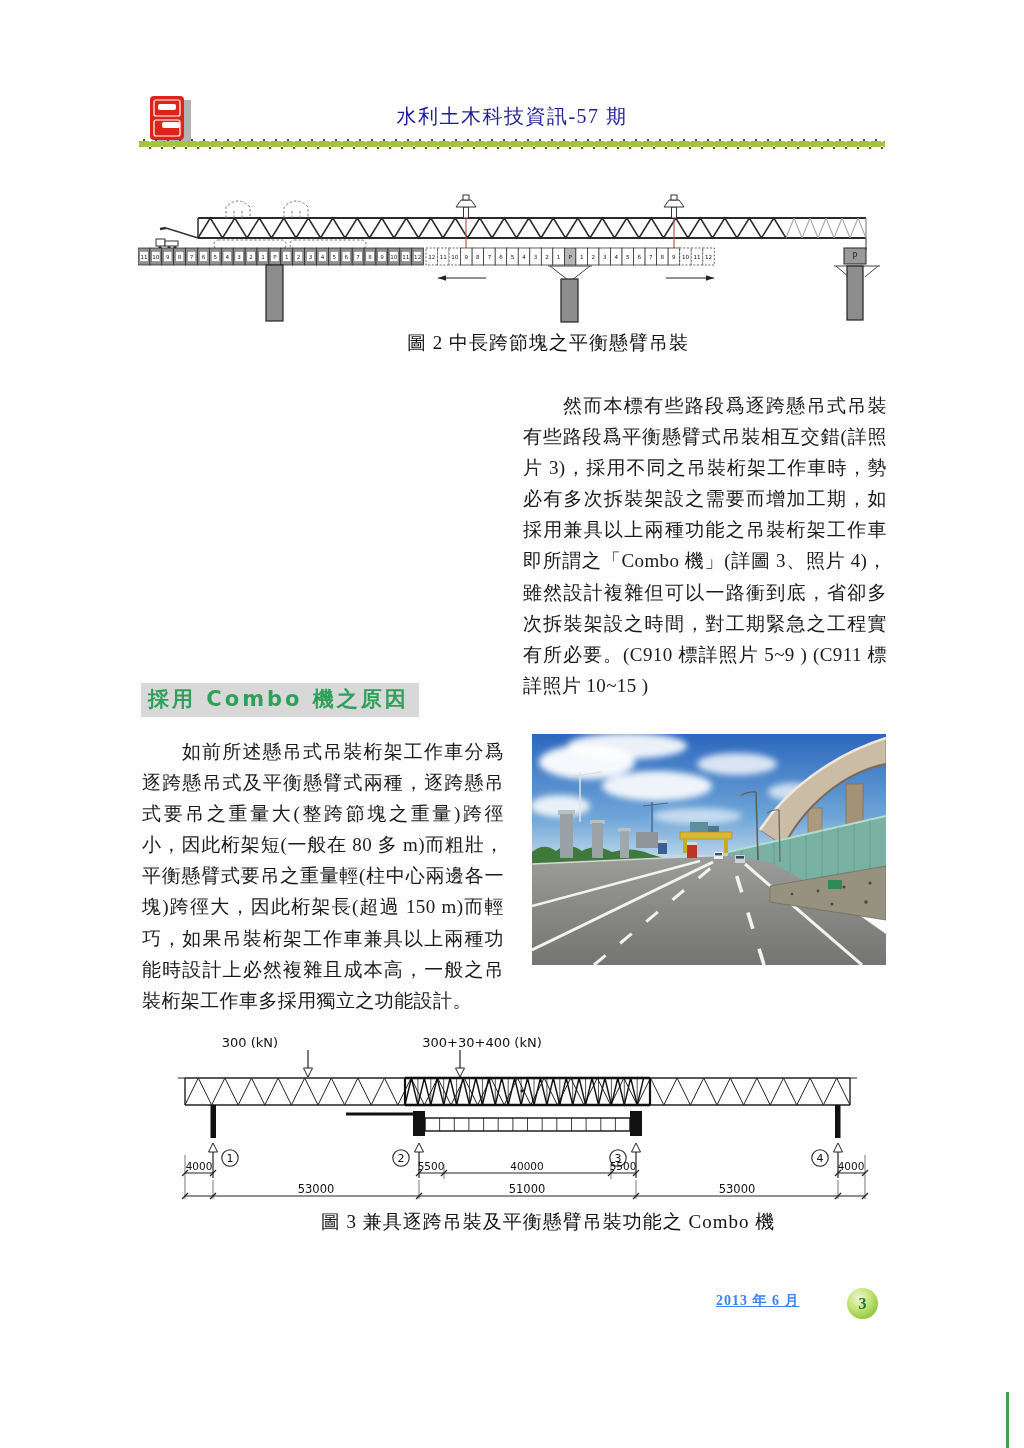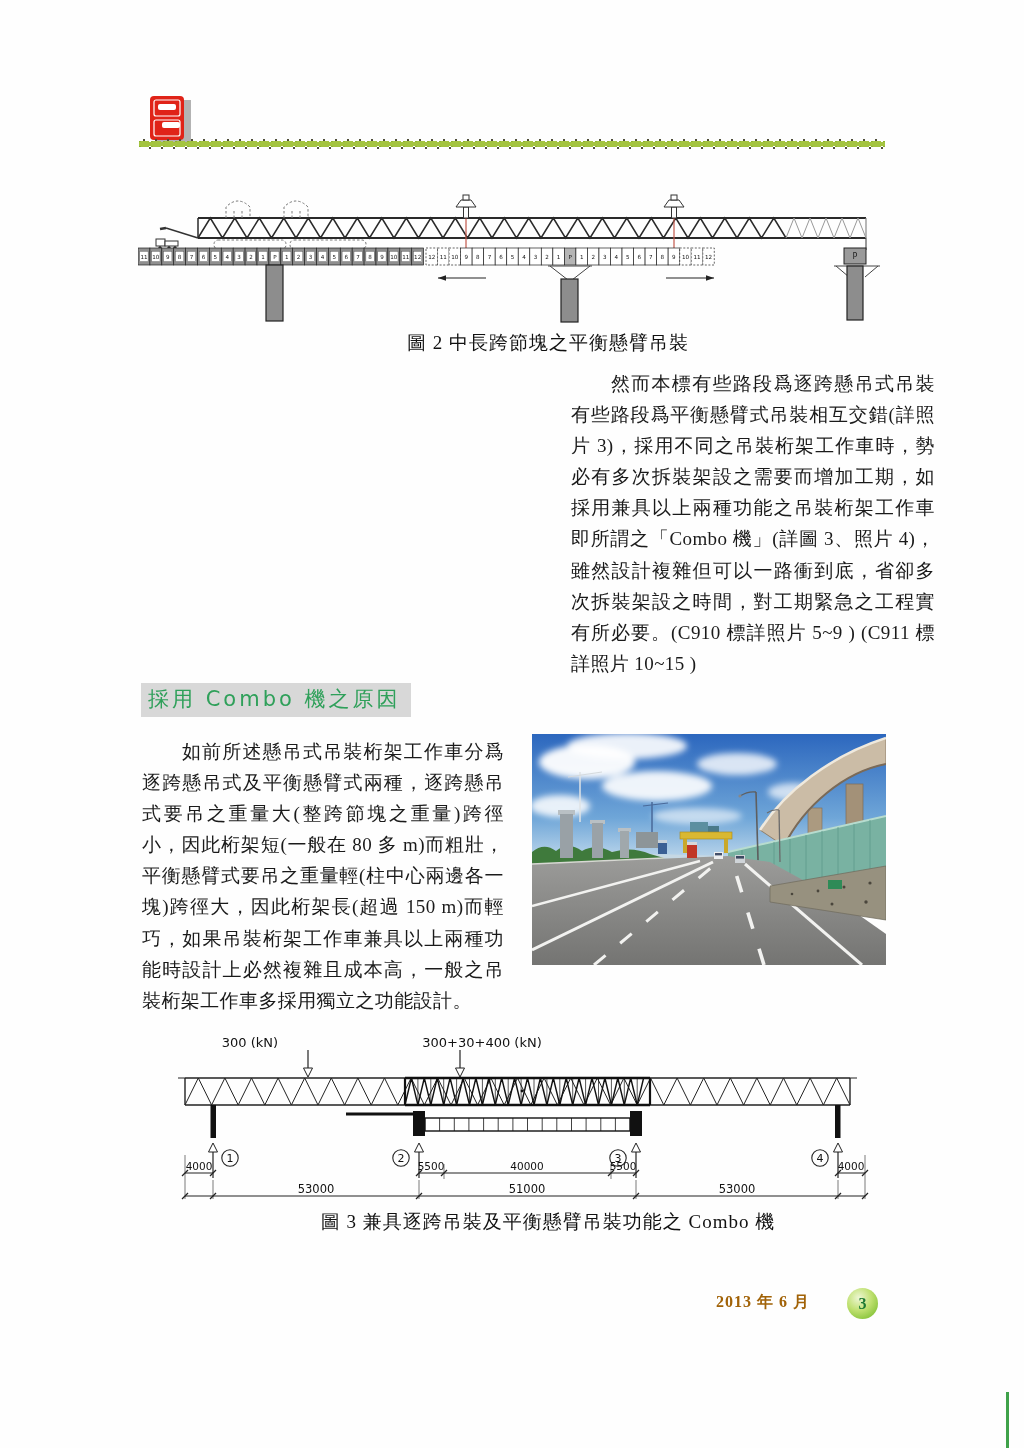--- a/index.html
+++ b/index.html
@@ -24,32 +24,32 @@
   .fig-caption{position:absolute;text-align:center;font-size:19px;color:#111;letter-spacing:1px;padding-left:36px;}
   .fig2-caption{left:0;width:100%;top:330px;}
   .photo-caption{left:532px;width:354px;top:977px;}
   .fig3-caption{left:0;width:100%;top:1209px;}
 
   
   .body-text{position:absolute;font-size:19px;line-height:31.1px;text-align:justify;
       margin:0;text-indent:2.1em;letter-spacing:0.4px;}
   .p-left1{left:141px;top:390px;width:362px;}
   .p-left2{left:142px;top:736px;width:362px;}
-  .p-right1{left:523px;top:368px;width:364px;margin-left:48px;}
+  .p-right1{left:523px;top:390px;width:364px;}
 
   .section-heading{position:absolute;left:141px;top:683px;background:#d8d8d8;
       color:#2fa05a;font-family:"DejaVu Sans","Liberation Sans",sans-serif;
-      font-weight:normal;font-size:21px;line-height:21px;padding:6px 10px 7px 7px;letter-spacing:3px;}
+      font-weight:bold;font-size:21px;line-height:21px;padding:6px 10px 7px 7px;letter-spacing:3px;}
 
   
   .photo{position:absolute;left:532px;top:734px;width:354px;height:231px;overflow:hidden;}
 
   
-  .footer-date{position:absolute;left:716px;top:1292px;color:#a16207;font-weight:bold;
-      font-size:16px;letter-spacing:1px;}
+  .footer-date{position:absolute;left:716px;top:1292px;color:#3b82f6;font-weight:bold;
+      font-size:14px;letter-spacing:1px;text-decoration:underline;}
   .page-badge{position:absolute;left:847px;top:1288px;width:31px;height:31px;border-radius:50%;
       background:radial-gradient(circle at 38% 32%, #eef7d4, #bfe070 45%, #8cc63f 78%, #74ad2f);
       display:flex;align-items:center;justify-content:center;
       color:#1e7a33;font-weight:bold;font-size:16px;}
   .edge-line{position:absolute;left:1006px;top:1392px;width:3px;height:56px;background:#3fa24a;}
 
   svg text{font-family:"DejaVu Sans","Liberation Sans",sans-serif;}
 </style>
 </head>
 <body>
@@ -60,20 +60,21 @@
     <svg width="58" height="54" viewBox="0 0 58 54">
       <rect x="16" y="6" width="34" height="42" fill="#b3b3b3"></rect>
       <rect x="9" y="2" width="34" height="44" rx="4" fill="#e02318"></rect>
       <rect x="13" y="6" width="26" height="16" rx="2" fill="none" stroke="#ffffff" stroke-width="1.2"></rect>
       <rect x="17" y="10" width="18" height="6" rx="2" fill="#ffffff"></rect>
       <rect x="21" y="28" width="18" height="6" rx="2" fill="#ffffff"></rect>
       <path d="M9,24 h24 v4 h-24 z" fill="#e02318"></path>
       <rect x="13" y="26" width="26" height="16" rx="2" fill="none" stroke="#ffffff" stroke-width="1.2"></rect>
     </svg>
   </div>
+  <div class="journal-title">水利土木科技資訊-57 期</div>
   <div class="wave-border"></div>
 
   <div class="fig2-wrap">
     <svg width="762" height="132" viewBox="0 0 762 132">
 
       <line x1="60" y1="26" x2="728" y2="26" stroke="#2a2a2a" stroke-width="2"></line>
       <line x1="60" y1="46" x2="728" y2="46" stroke="#2a2a2a" stroke-width="2"></line>
       <line x1="60" y1="26" x2="60" y2="46" stroke="#2a2a2a" stroke-width="1.5"></line>
       <line x1="728" y1="26" x2="728" y2="46" stroke="#888" stroke-width="1.2"></line>
       <path fill="none" stroke="#2a2a2a" stroke-width="1.5" d="M60,46 L72.3,26 L84.5,46 L96.8,26 L109.0,46 L121.3,26 L133.5,46 L145.8,26 L158.0,46 L170.3,26 L182.5,46 L194.8,26 L207.0,46 L219.3,26 L231.5,46 L243.8,26 L256.0,46 L268.3,26 L280.5,46 L292.8,26 L305.0,46 L317.3,26 L329.5,46 L341.8,26 L354.0,46 L366.3,26 L378.5,46 L390.8,26 L403.0,46 L415.3,26 L427.5,46 L439.8,26 L452.0,46 L464.3,26 L476.5,46 L488.8,26 L501.0,46 L513.3,26 L525.5,46 L537.8,26 L550.0,46 L562.3,26 L574.5,46 L586.8,26 L599.0,46 L611.3,26 L623.5,46 L635.8,26 L648.0,46"></path>

